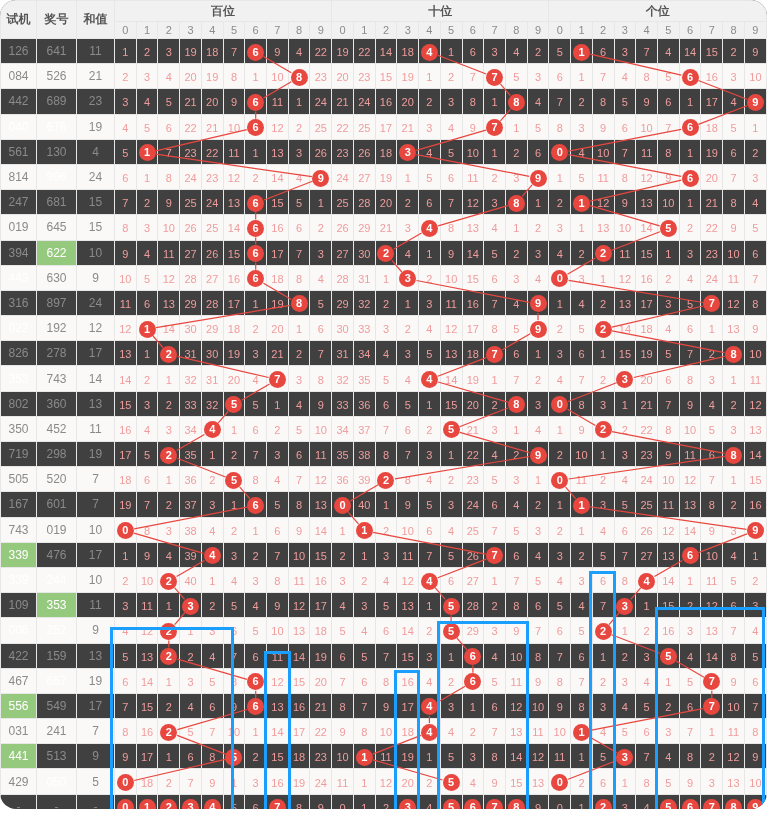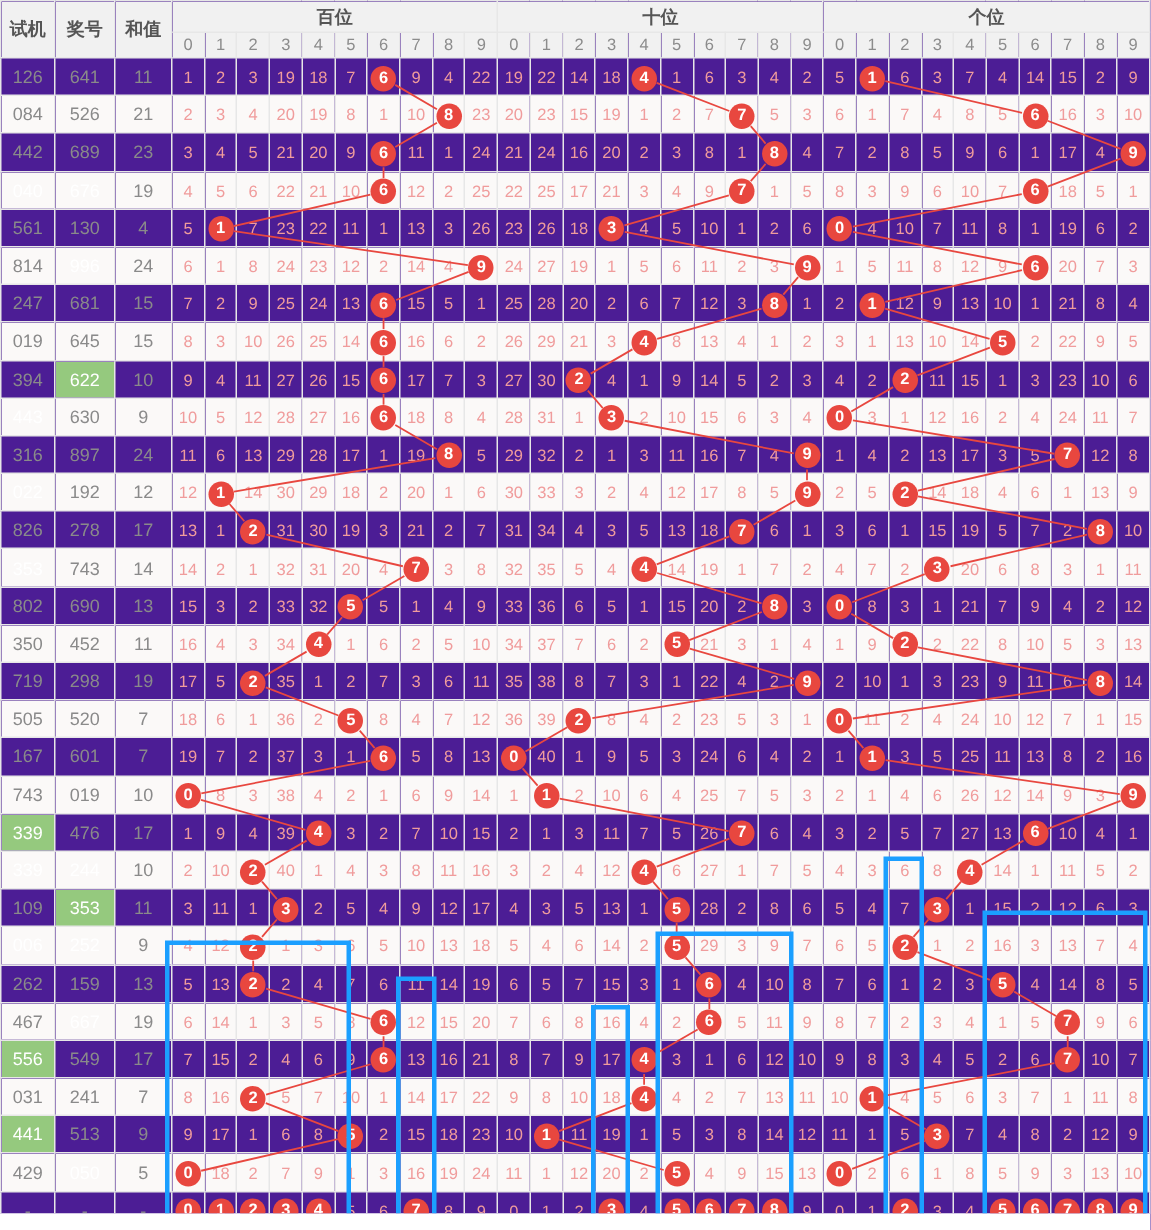--- a/index.html
+++ b/index.html
@@ -1,21 +1,21 @@
 <!DOCTYPE html>
 <html style="--accent: #e8473f; --miss: #f09c9c; --green: #95c97e; --box: #1b9fff; --grid: #e7e7e7; --headbg: #f1f1f1;"><head>
 <meta charset="utf-8">
 <style>
   :root{
     --accent:#e8473f; --miss:#f09c9c; --green:#95c97e; --box:#1b9fff;
     --grid:#e7e7e7; --headbg:#f1f1f1; --headtx:#555; --idtx:#8a8a8a;
   }
   html,body{margin:0;padding:0;background:#fff;}
-  #chart{position:relative;width:767px;height:809px;background:#4c1d95;
-    font-family:"Liberation Sans","DejaVu Sans",sans-serif;overflow:hidden;}
+  #chart{position:relative;width:767px;height:809px;background:#404040;
+    font-family:"Liberation Sans","DejaVu Sans",sans-serif;overflow:hidden;border-radius:16px;}
   table{border-collapse:collapse;table-layout:fixed;width:767px;height:820px;}
   th,td{border:1px solid var(--grid);padding:0;text-align:center;vertical-align:middle;overflow:hidden;white-space:nowrap;}
   thead th{background:var(--headbg);color:var(--headtx);font-size:12px;font-weight:bold;}
   thead tr:first-child{height:21px;}
   thead tr:last-child{height:17px;}
   .dh{font-size:11px;color:#8c8c8c;font-weight:normal;background:var(--headbg);}
   td.id{font-size:12px;color:var(--idtx);}
   tbody tr:nth-child(even) td{background:#fbf9f8;}
   tbody td.green{background:var(--green);color:#fff;}
   td.secstart{border-left:1px solid #d8d8d8;}
@@ -593,21 +593,21 @@
           <td><span class="hit">3</span></td>
           <td><span class="miss">20</span></td>
           <td><span class="miss">6</span></td>
           <td><span class="miss">8</span></td>
           <td><span class="miss">3</span></td>
           <td><span class="miss">1</span></td>
           <td><span class="miss">11</span></td>
         </tr>
         <tr>
           <td class="id">802</td>
-          <td class="id">690</td>
+          <td class="id">360</td>
           <td class="id">13</td>
           <td class="secstart"><span class="miss">15</span></td>
           <td><span class="miss">3</span></td>
           <td><span class="miss">2</span></td>
           <td><span class="miss">33</span></td>
           <td><span class="miss">32</span></td>
           <td><span class="hit">5</span></td>
           <td><span class="miss">5</span></td>
           <td><span class="miss">1</span></td>
           <td><span class="miss">4</span></td>
@@ -942,21 +942,21 @@
           <td><span class="hit">2</span></td>
           <td><span class="miss">1</span></td>
           <td><span class="miss">2</span></td>
           <td><span class="miss">16</span></td>
           <td><span class="miss">3</span></td>
           <td><span class="miss">13</span></td>
           <td><span class="miss">7</span></td>
           <td><span class="miss">4</span></td>
         </tr>
         <tr>
-          <td class="id">262</td>
+          <td class="id">422</td>
           <td class="id">159</td>
           <td class="id">13</td>
           <td class="secstart"><span class="miss">5</span></td>
           <td><span class="miss">13</span></td>
           <td><span class="hit">2</span></td>
           <td><span class="miss">2</span></td>
           <td><span class="miss">4</span></td>
           <td><span class="miss">7</span></td>
           <td><span class="miss">6</span></td>
           <td><span class="miss">11</span></td>

